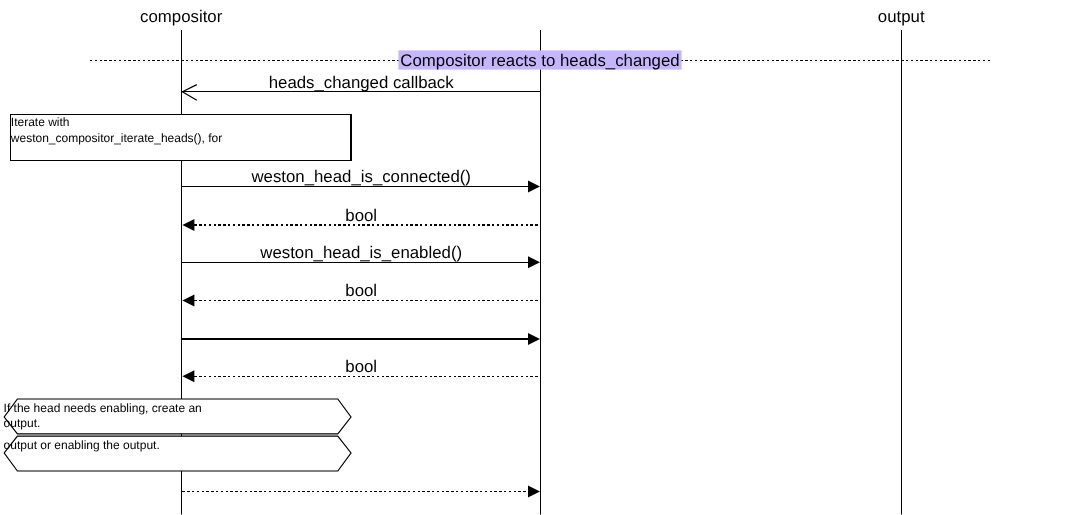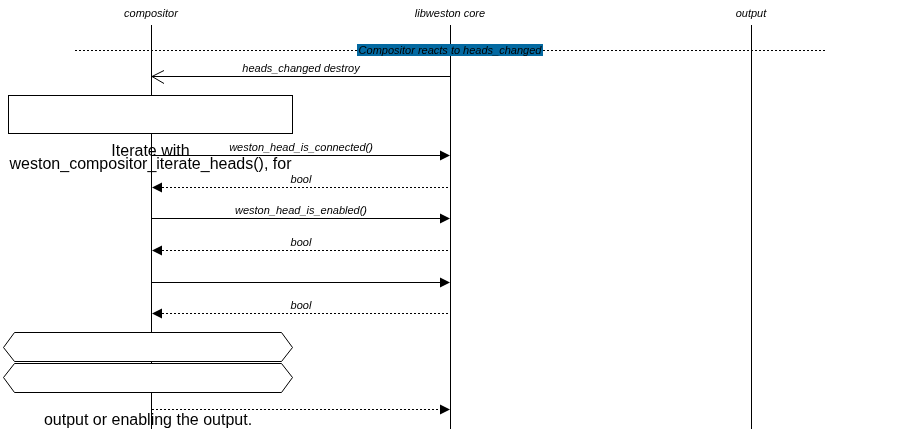--- a/index.html
+++ b/index.html
@@ -15,38 +15,35 @@
     font-family: "Liberation Sans", "DejaVu Sans", sans-serif;
     color: #000000;
     overflow: hidden;
   }
   .layer-svg {
     position: absolute;
     left: 0; top: 0;
   }
   .txt {
     position: absolute;
-    font-size: 11px;
+    font-size: 14px;
     line-height: 14px;
     text-align: center;
     white-space: nowrap;
     color: #000000;
-    font-style: italic;
   }
   .participant-label { top: 6px; width: 200px; }
   .msg-label { left: 152px; width: 298px; }
   .divider-label { left: 250px; width: 400px; top: 43px; }
-  .divider-label span { background: #0369a1; padding: 0 2px; }
+  .divider-label span { background: #c4b5fd; padding: 0 2px; }
   .note-text {
     position: absolute;
-    text-align: center;
-    font-size: 16px;
+    font-size: 10px;
     line-height: 13px;
     color: #000000;
-    margin-top: 48px;
   }
   .note-text div { white-space: nowrap; }
 </style>
 </head>
 <body>
 
 <div class="canvas">
 
   <svg class="layer-svg" width="900" height="429" viewBox="0 0 900 429">
 
@@ -81,34 +78,37 @@
 
     <polygon points="14.5,332.5 281.5,332.5 292.5,347.5 281.5,361.5 14.5,361.5 3.5,347.5" fill="#fff" stroke="#000" stroke-width="1"></polygon>
 
     <polygon points="14.5,363.5 281.5,363.5 292.5,377.5 281.5,392.5 14.5,392.5 3.5,377.5" fill="#fff" stroke="#000" stroke-width="1"></polygon>
 
     <line x1="152" y1="409.5" x2="442" y2="409.5" stroke="#000" stroke-width="1" stroke-dasharray="2,2" shape-rendering="crispEdges"></line>
     <polygon points="440,404.5 440,414.5 450,409.5" fill="#000"></polygon>
   </svg>
 
   <div class="txt participant-label" style="left:51px;">compositor</div>
-  <div class="txt participant-label" style="left:350px;">libweston core</div>
   <div class="txt participant-label" style="left:651px;">output</div>
 
   <div class="txt divider-label"><span>Compositor reacts to heads_changed</span></div>
 
-  <div class="txt msg-label" style="top:61px;">heads_changed destroy</div>
+  <div class="txt msg-label" style="top:61px;">heads_changed callback</div>
   <div class="txt msg-label" style="top:140px;">weston_head_is_connected()</div>
   <div class="txt msg-label" style="top:172px;">bool</div>
   <div class="txt msg-label" style="top:203px;">weston_head_is_enabled()</div>
   <div class="txt msg-label" style="top:235px;">bool</div>
   <div class="txt msg-label" style="top:298px;">bool</div>
 
   <div class="note-text" style="left:9px; top:96px; width:283px;">
     <div>Iterate with</div>
     <div>weston_compositor_iterate_heads(), for</div>
   </div>
 
+  <div class="note-text" style="left:3px; top:334px; width:290px;">
+    <div>If the head needs enabling, create an</div>
+    <div>output.</div>
+  </div>
   <div class="note-text" style="left:3px; top:365px; width:290px;">
     <div>output or enabling the output.</div>
   </div>
 
 </div>
 
 </body></html>

